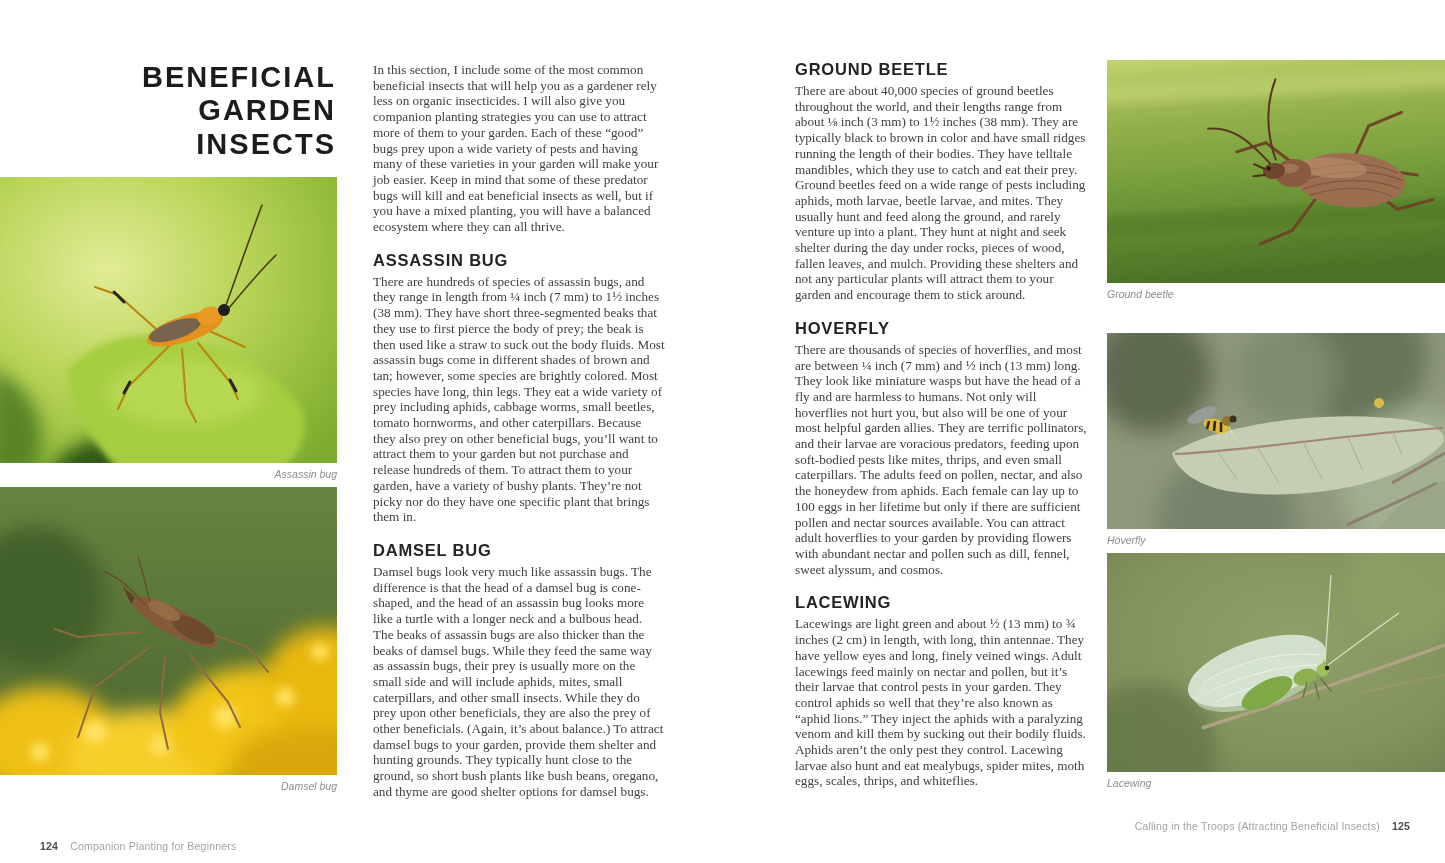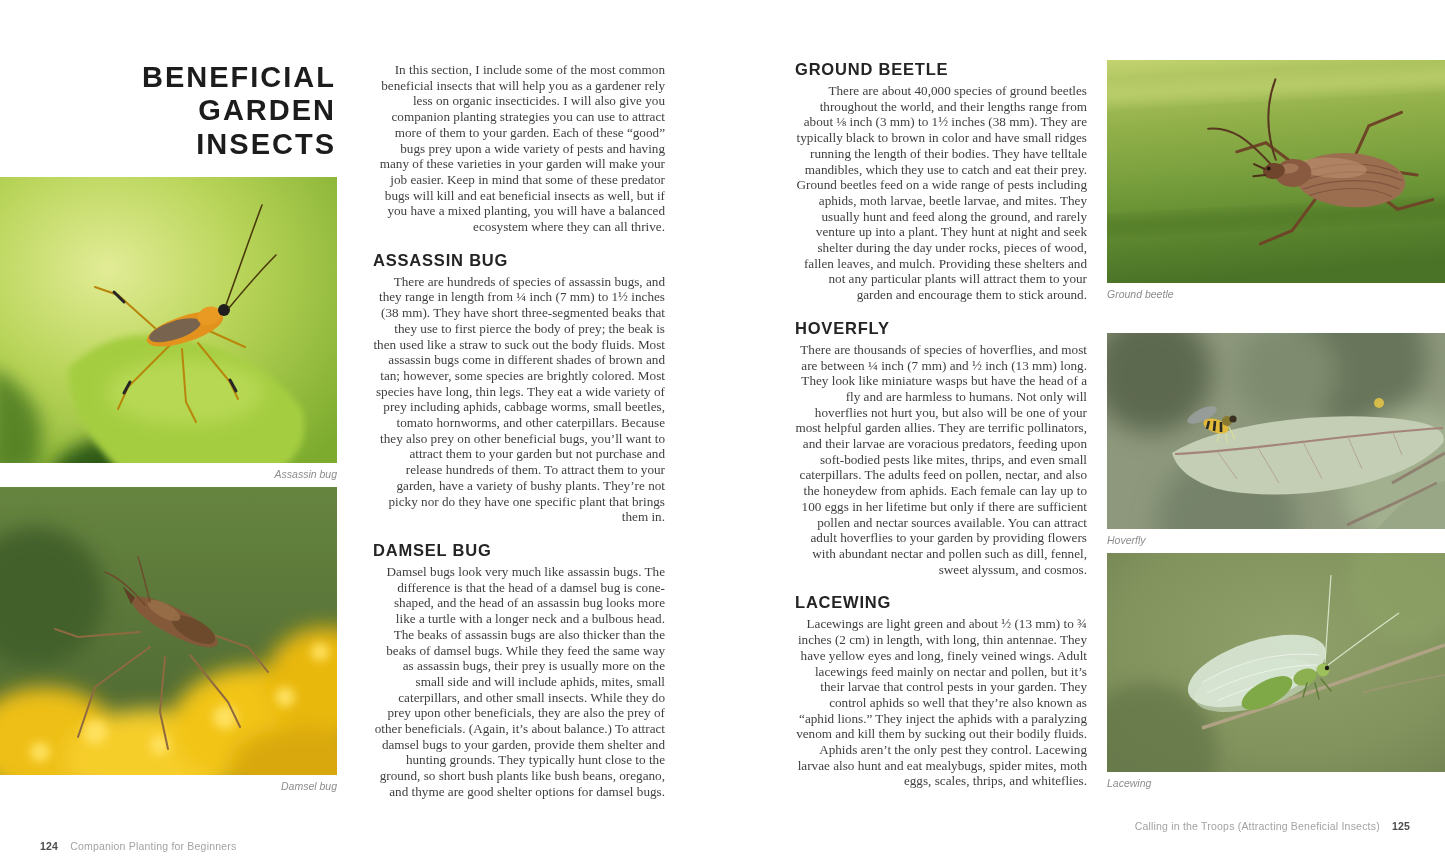--- a/index.html
+++ b/index.html
@@ -9,21 +9,21 @@
   }
   .title{
     position:absolute;left:40px;top:60px;width:296px;text-align:right;
     font-family:"Liberation Sans", sans-serif;font-weight:900;
     font-size:29px;line-height:32px;letter-spacing:2px;color:#1c1c1c;
     transform:scaleY(1.04);transform-origin:top right;
   }
   .text-col{
     position:absolute;width:292px;color:#3f3f3f;font-size:13.2px;line-height:15.7px;
   }
-  .text-col p{margin:0;text-align:right;}
+  .text-col p{margin:0;}
   .text-col h3{
     font-family:"Liberation Sans", sans-serif;font-weight:700;font-size:16.5px;
     letter-spacing:.8px;color:#242424;margin:16px 0 5px 0;line-height:18px;
   }
   .text-col h3:first-child{margin-top:0;}
   .left-col{left:373px;top:62px;}
   .right-col{left:795px;top:60px;}
   .photo{position:absolute;}
   .photo svg{display:block;}
   .caption{

